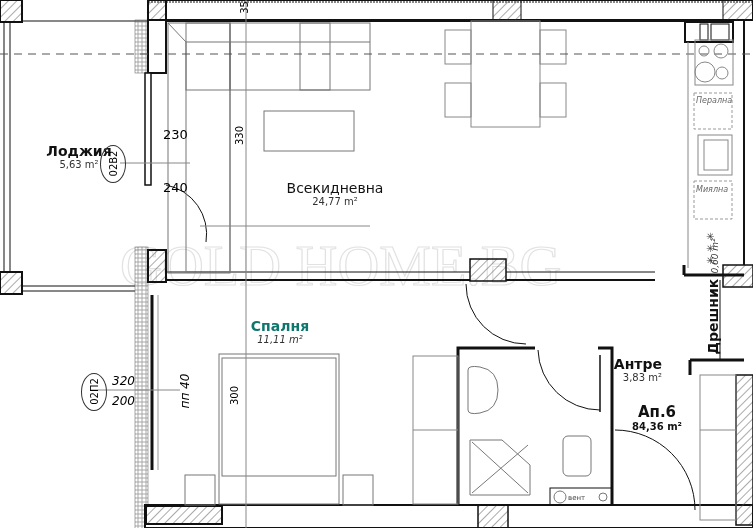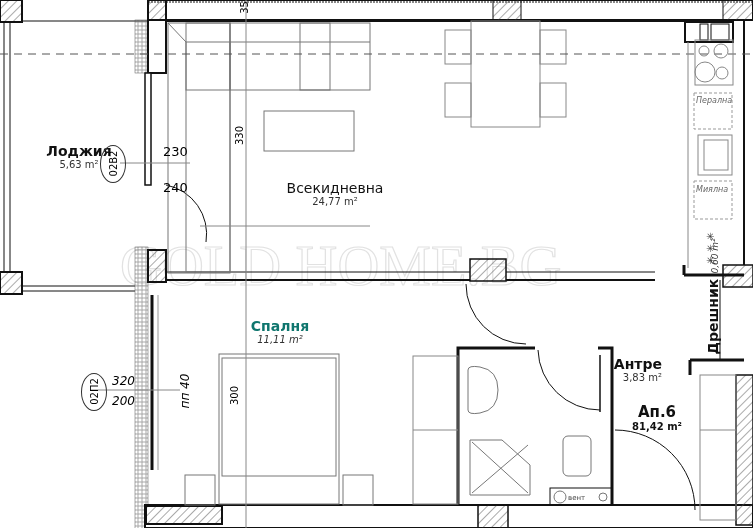--- a/index.html
+++ b/index.html
@@ -158,21 +158,21 @@
   </g>
 </svg>
 
 <div style="position:absolute;left:34px;top:143px;text-align:center;width:90px;">
   <div style="font-weight:bold;font-size:14px;color:#111;">Лоджия</div>
   <div style="font-size:10px;color:#333;">5,63 m²</div>
 </div>
 <div style="position:absolute;left:100px;top:145px;width:24px;height:36px;border:1px solid #333;border-radius:50%;">
   <div style="transform:rotate(-90deg);font-size:10px;position:absolute;left:-8px;top:12px;width:40px;text-align:center;">02В2</div>
 </div>
-<div style="position:absolute;left:163px;top:144px;font-size:13px;">230</div>
+<div style="position:absolute;left:163px;top:127px;font-size:13px;">230</div>
 <div style="position:absolute;left:163px;top:180px;font-size:13px;">240</div>
 <div style="position:absolute;left:230px;top:130px;transform:rotate(-90deg);font-size:10px;">330</div>
 <div style="position:absolute;left:238px;top:2px;transform:rotate(-90deg);font-size:10px;">35</div>
 
 <div style="position:absolute;left:270px;top:180px;width:130px;text-align:center;">
   <div style="font-weight:normal;font-size:14px;color:#111;">Всекидневна</div>
   <div style="font-size:10px;color:#333;">24,77 m²</div>
 </div>
 
 <div style="position:absolute;left:230px;top:318px;width:100px;text-align:center;">
@@ -189,20 +189,20 @@
 <div style="position:absolute;left:168px;top:384px;transform:rotate(-90deg);font-size:12px;font-style:italic;white-space:nowrap;">пп 40</div>
 
 
 <div style="position:absolute;left:602px;top:356px;width:60px;text-align:right;">
   <div style="font-weight:bold;font-size:14px;color:#111;">Антре</div>
   <div style="font-size:10px;color:#333;">3,83 m²</div>
 </div>
 
 <div style="position:absolute;left:622px;top:403px;width:70px;text-align:center;">
   <div style="font-weight:bold;font-size:15px;color:#111;">Ап.6</div>
-  <div style="font-weight:bold;font-size:10px;color:#111;">81,42 m²</div>
+  <div style="font-weight:bold;font-size:10px;color:#111;">84,36 m²</div>
 </div>
 
 <div style="position:absolute;left:672px;top:305px;transform:rotate(-90deg);white-space:nowrap;width:80px;text-align:center;">
   <span style="font-weight:bold;font-size:14px;color:#111;">Дрешник</span>
   <span style="font-size:9px;color:#333;font-style:italic;">0,60 m²</span>
 </div>
 </div>
 
 </body></html>

